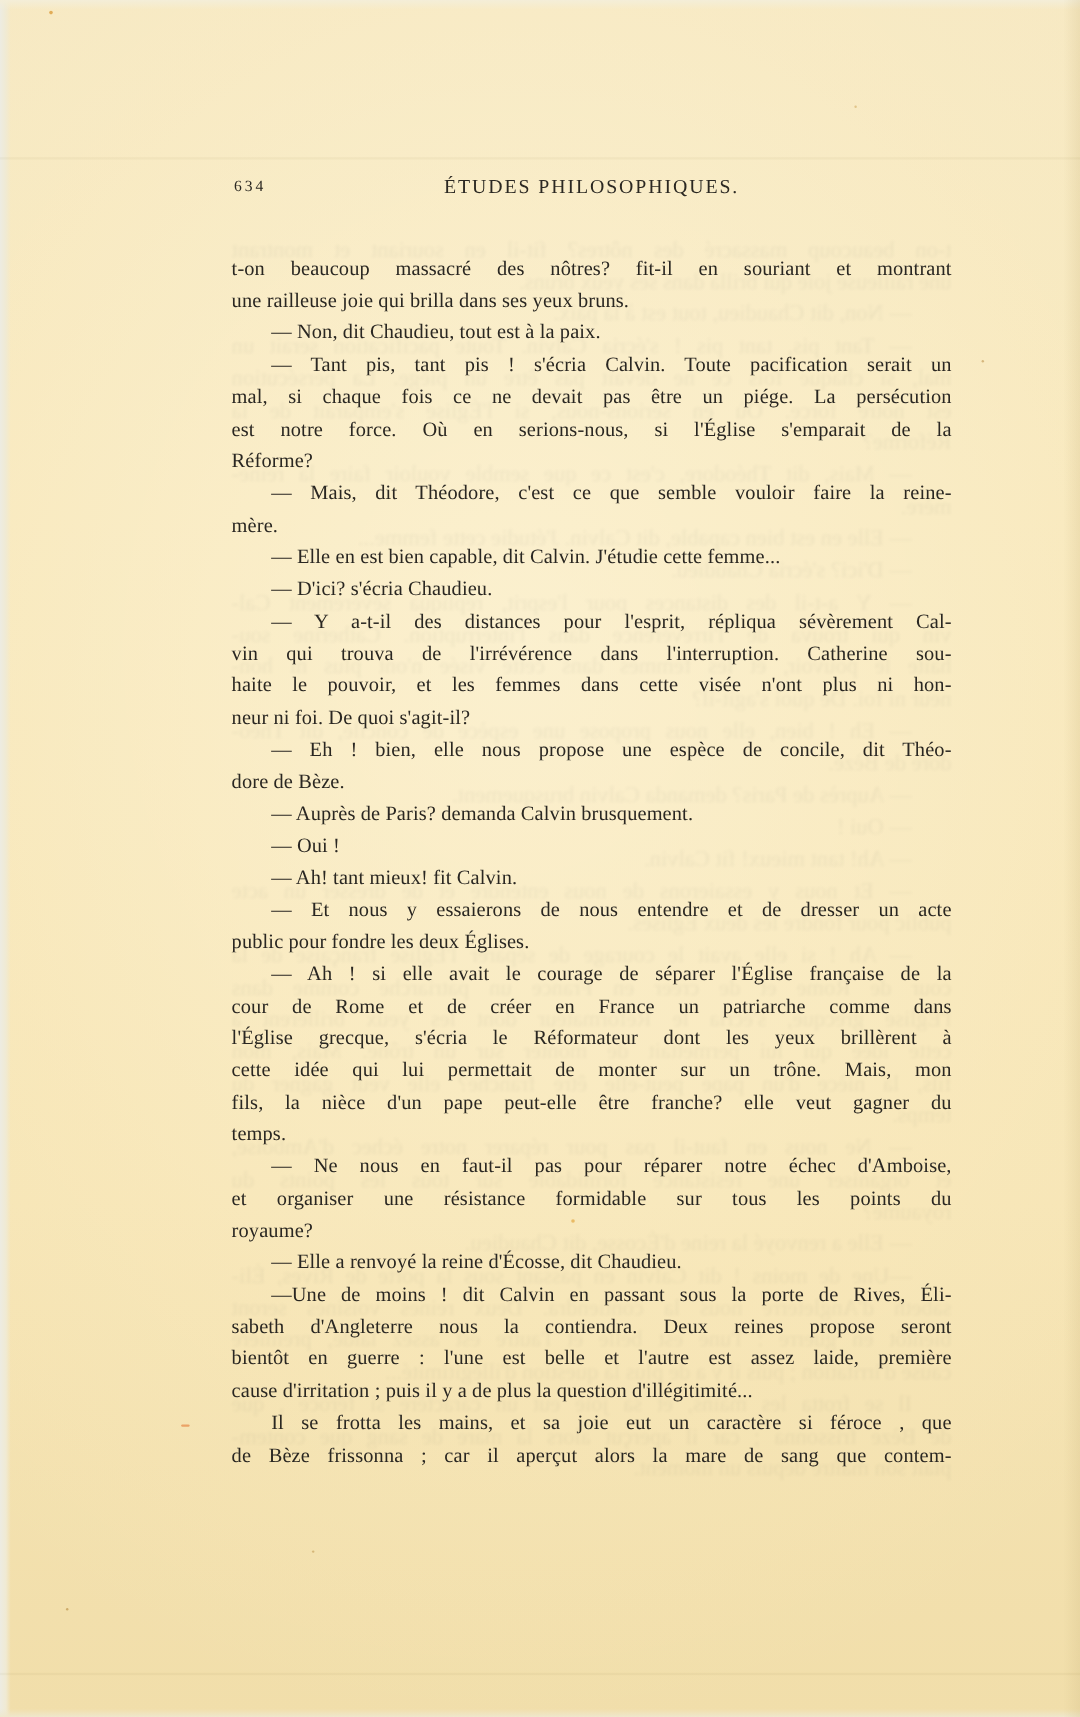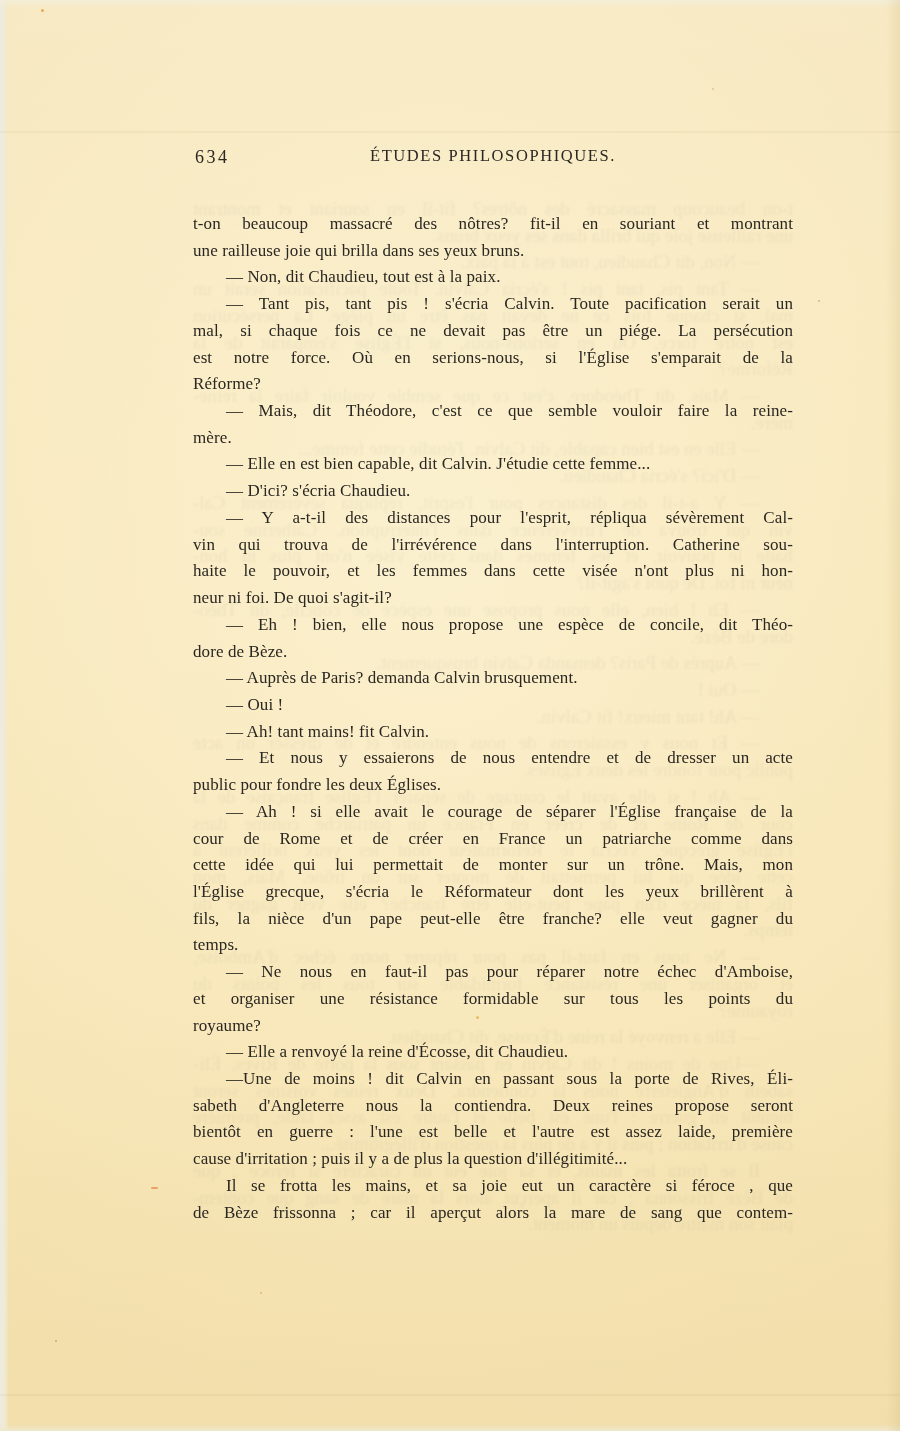--- a/index.html
+++ b/index.html
@@ -37,21 +37,21 @@
   .scanline.b { top: 1394px; }
 
   
   .running-header {
     position: absolute;
     left: 193px; top: 146px; width: 600px; height: 24px;
     color: #2b2822;
   }
   .folio {
     position: absolute; left: 2px; top: 1px;
-    font-size: 18px; letter-spacing: 2.5px;
+    font-size: 13px; letter-spacing: 2.5px;
   }
   .running-title {
     position: absolute; left: 0; right: 0; top: 0;
     text-align: center;
     font-weight: normal; font-size: 16.5px; letter-spacing: 1.6px;
     white-space: nowrap;
   }
 
   
   .page-body {
@@ -157,27 +157,27 @@
       <div class="line indent">— Elle en est bien capable, dit Calvin. J'étudie cette femme...</div>
       <div class="line indent">— D'ici? s'écria Chaudieu.</div>
       <div class="line indent just">— Y a-t-il des distances pour l'esprit, répliqua sévèrement Cal-</div>
       <div class="line just">vin qui trouva de l'irrévérence dans l'interruption. Catherine sou-</div>
       <div class="line just">haite le pouvoir, et les femmes dans cette visée n'ont plus ni hon-</div>
       <div class="line">neur ni foi. De quoi s'agit-il?</div>
       <div class="line indent just">— Eh ! bien, elle nous propose une espèce de concile, dit Théo-</div>
       <div class="line">dore de Bèze.</div>
       <div class="line indent">— Auprès de Paris? demanda Calvin brusquement.</div>
       <div class="line indent">— Oui !</div>
-      <div class="line indent">— Ah! tant mains! fit Calvin.</div>
+      <div class="line indent">— Ah! tant mieux! fit Calvin.</div>
       <div class="line indent just">— Et nous y essaierons de nous entendre et de dresser un acte</div>
       <div class="line">public pour fondre les deux Églises.</div>
       <div class="line indent just">— Ah ! si elle avait le courage de séparer l'Église française de la</div>
       <div class="line just">cour de Rome et de créer en France un patriarche comme dans</div>
+      <div class="line just">l'Église grecque, s'écria le Réformateur dont les yeux brillèrent à</div>
       <div class="line just">cette idée qui lui permettait de monter sur un trône. Mais, mon</div>
-      <div class="line just">l'Église grecque, s'écria le Réformateur dont les yeux brillèrent à</div>
       <div class="line just">fils, la nièce d'un pape peut-elle être franche? elle veut gagner du</div>
       <div class="line">temps.</div>
       <div class="line indent just">— Ne nous en faut-il pas pour réparer notre échec d'Amboise,</div>
       <div class="line just">et organiser une résistance formidable sur tous les points du</div>
       <div class="line">royaume?</div>
       <div class="line indent">— Elle a renvoyé la reine d'Écosse, dit Chaudieu.</div>
       <div class="line indent just">—Une de moins ! dit Calvin en passant sous la porte de Rives, Éli-</div>
       <div class="line just">sabeth d'Angleterre nous la contiendra. Deux reines propose seront</div>
       <div class="line just">bientôt en guerre : l'une est belle et l'autre est assez laide, première</div>
       <div class="line">cause d'irritation ; puis il y a de plus la question d'illégitimité...</div>

